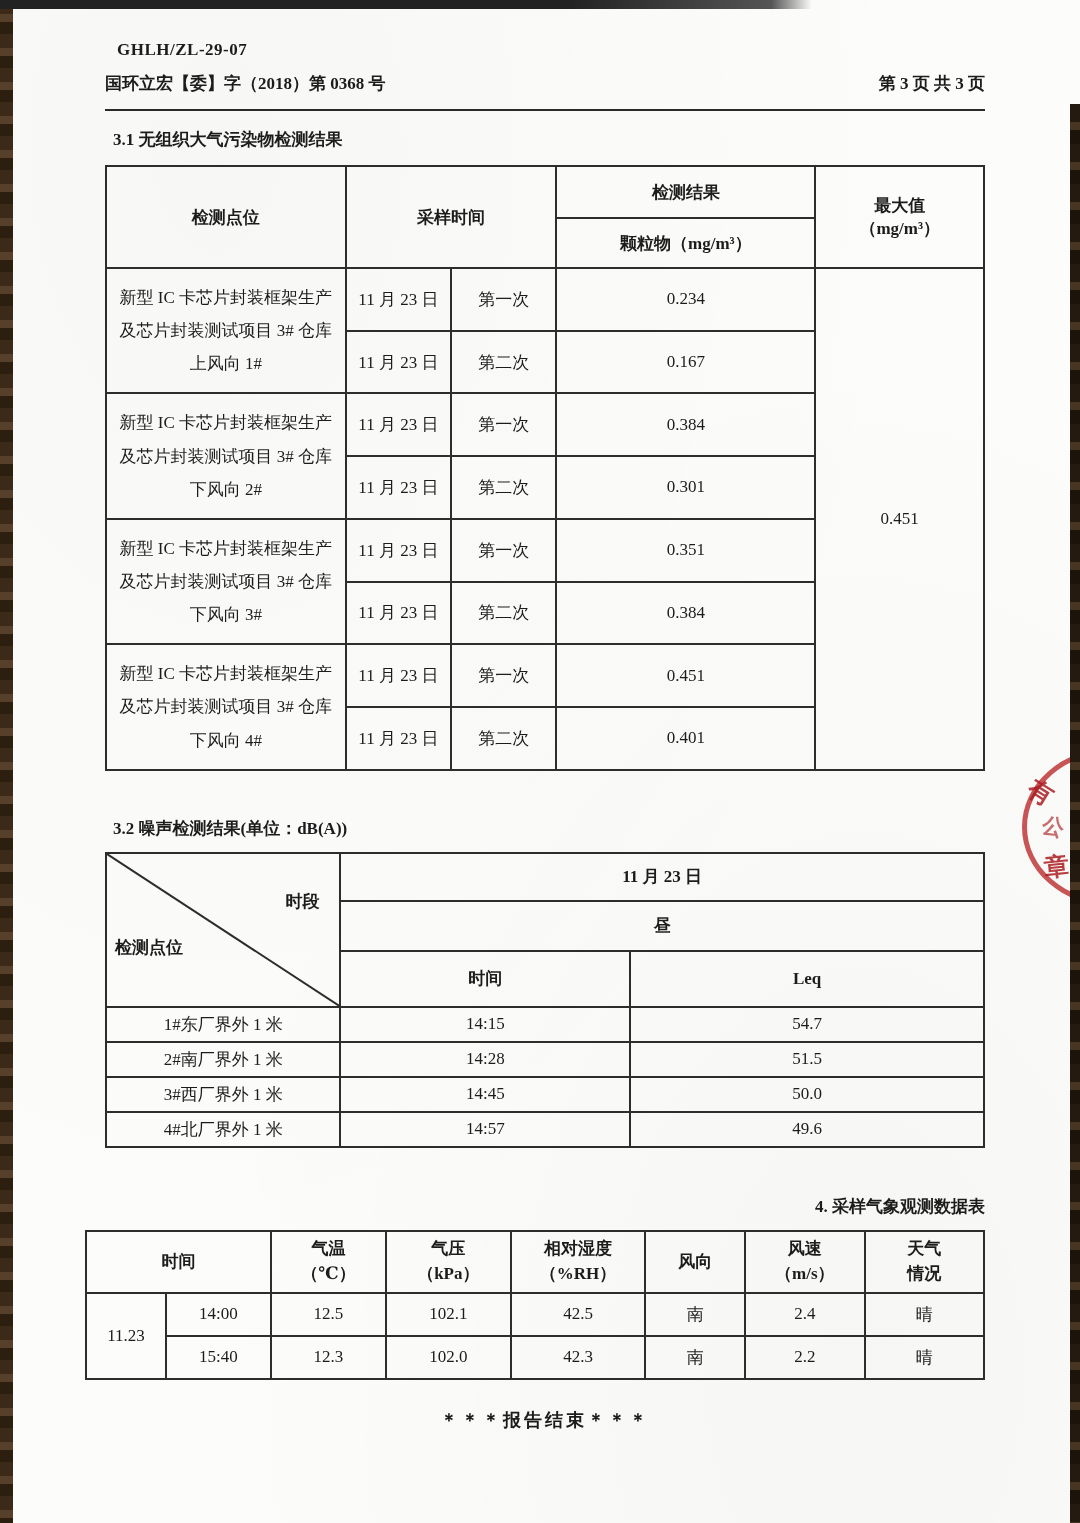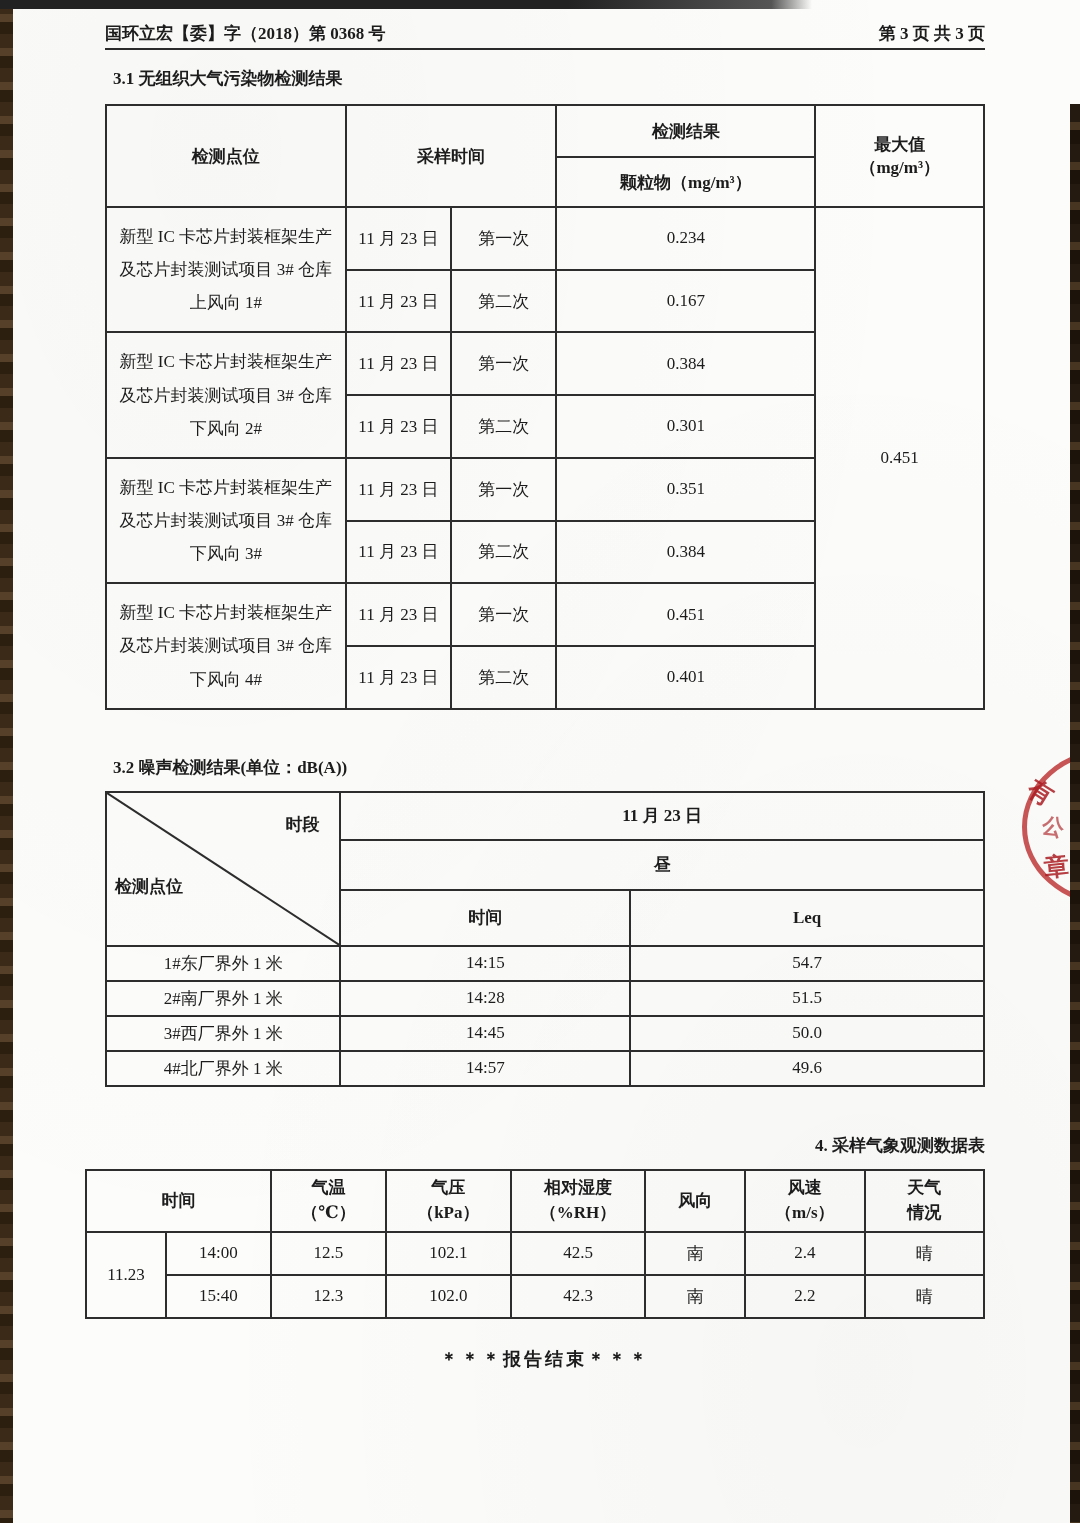--- a/index.html
+++ b/index.html
@@ -36,22 +36,22 @@
       radial-gradient(ellipse at 20% 10%, rgba(0,0,0,0.02), transparent 60%),
       radial-gradient(ellipse at 80% 90%, rgba(0,0,0,0.025), transparent 55%),
       #fcfcfa;
     padding:0 95px 0 105px;
     z-index:1;
   }
 
   .form-code{ margin:40px 0 0 12px; font-weight:bold; font-size:17px; letter-spacing:.5px; }
   .title{ margin-top:10px; text-align:center; font-size:31px; font-weight:bold; letter-spacing:16px; }
   .report-line{
-    margin-top:22px; display:flex; justify-content:space-between; align-items:flex-end;
-    border-bottom:2.5px solid #2a2a2a; padding-bottom:3px;
+    margin-top:12px; display:flex; justify-content:space-between; align-items:flex-end;
+    border-bottom:2.5px solid #2a2a2a; padding-bottom:14px;
     font-size:17px; font-weight:bold;
   }
   .sec{ font-weight:bold; font-size:17px; }
   .s3{ margin:10px 0 0 10px; }
   .s31{ margin:17px 0 0 8px; }
   .s32{ margin:46px 0 0 8px; }
   .s4{ margin:47px 0 0 -8px;text-align:right; }
 
   table{ border-collapse:collapse; width:100%; table-layout:fixed; }
   th,td{
@@ -69,21 +69,21 @@
   table.air th .unit{ display:block; font-weight:bold; }
 
   
   table.noise{ margin-top:12px; }
   table.noise tr.nh1{ height:48px; }
   table.noise tr.nh2{ height:50px; }
   table.noise tr.nh3{ height:56px; }
   table.noise tr.ndr{ height:35px; }
   th.diag{ position:relative; padding:0; }
   th.diag svg{ position:absolute; inset:0; width:100%; height:100%; }
-  th.diag .diag-top{ position:absolute; top:20px; right:20px; font-weight:bold; }
+  th.diag .diag-top{ position:absolute; top:36px; right:20px; font-weight:bold; }
   th.diag .diag-bottom{ position:absolute; top:82px; left:8px; font-weight:bold; }
 
   
   table.weather{ margin-top:12px; margin-left:-20px; width:900px; }
   table.weather tr.wh{ height:62px; }
   table.weather tr.wdr{ height:43px; }
   table.weather th span{ display:block; line-height:1.45; }
 
   .footer{ margin-top:28px; text-align:center; font-weight:bold; font-size:18px; letter-spacing:3px; }
 
@@ -96,20 +96,21 @@
   .stamp .ch{ position:absolute; font-weight:bold; color:rgba(170,28,34,.85); }
   .stamp .ch.a{ left:20px; top:34px; font-size:25px; transform:rotate(32deg); }
   .stamp .ch.b{ left:34px; top:70px; font-size:22px; transform:rotate(14deg); opacity:.75; }
   .stamp .ch.c{ left:36px; top:108px; font-size:25px; transform:rotate(-6deg); }
 </style>
 </head>
 <body>
 
 <div class="paper">
 
+  <div class="form-code">GHLH/ZL-29-07</div>
 
   <div class="report-line">
     <span>国环立宏【委】字（2018）第 0368 号</span>
     <span>第 3 页  共 3 页</span>
   </div>
 
   <div class="sec s31">3.1  无组织大气污染物检测结果</div>
 
   <table class="air">
     <colgroup>

